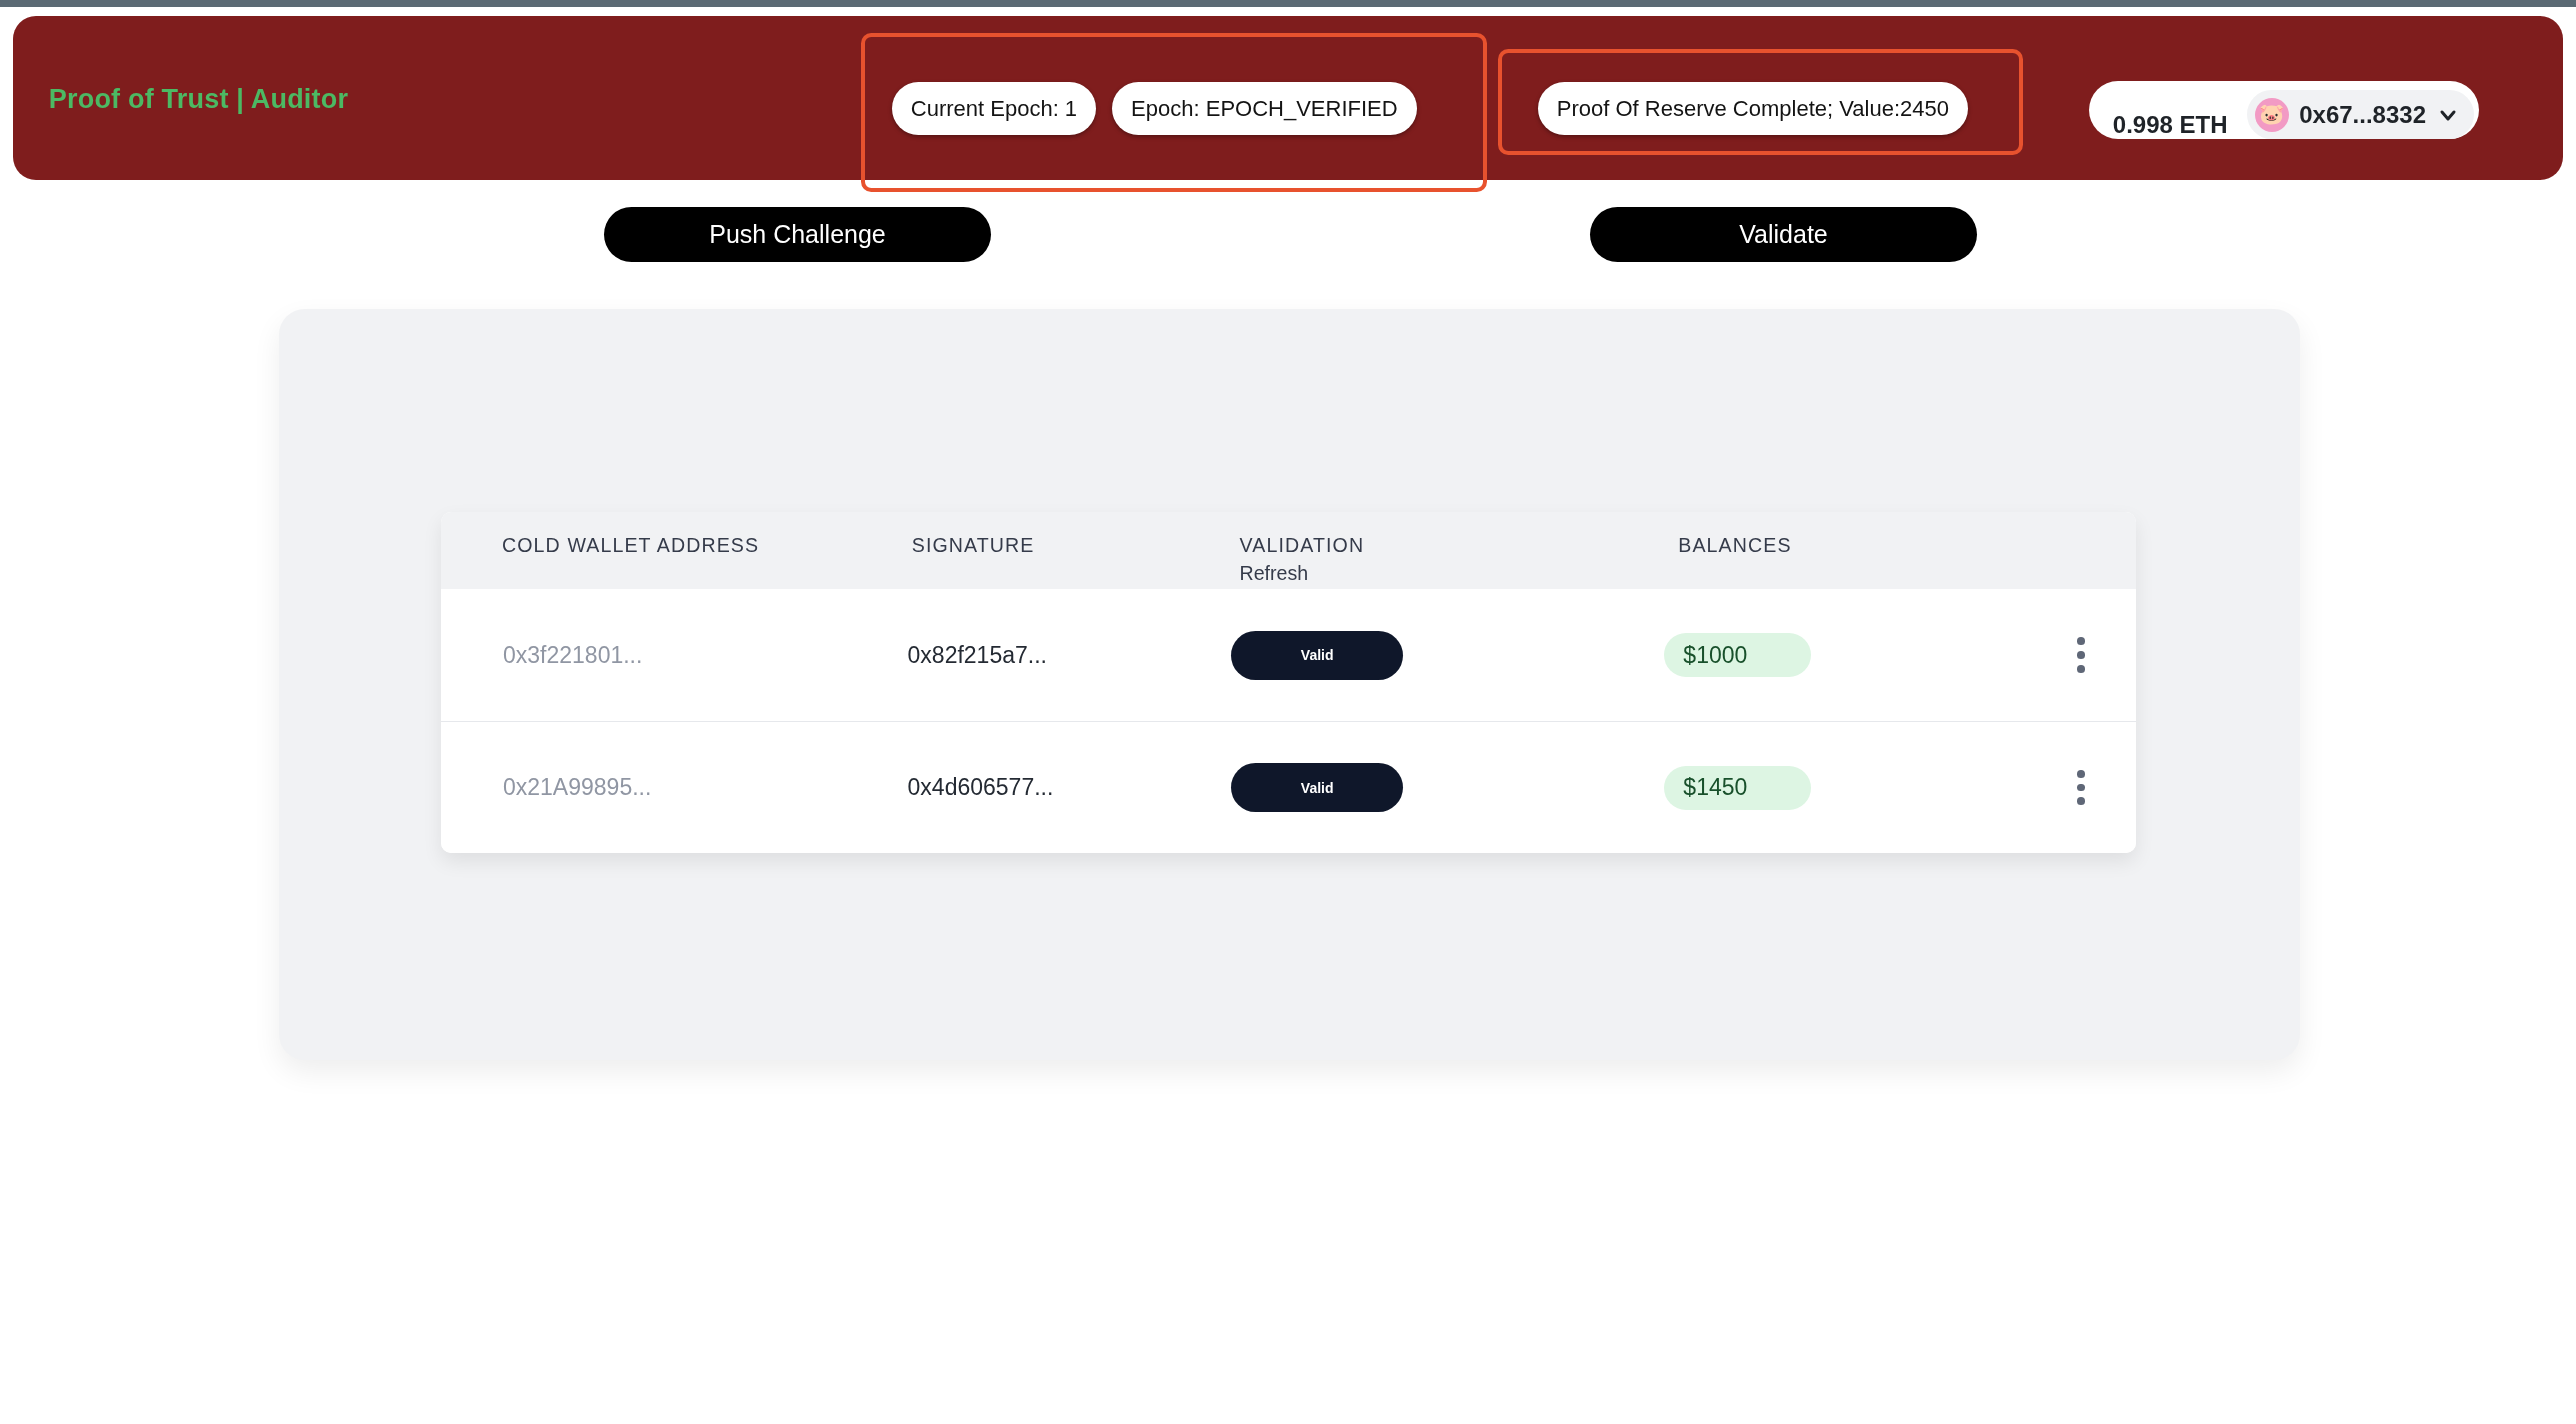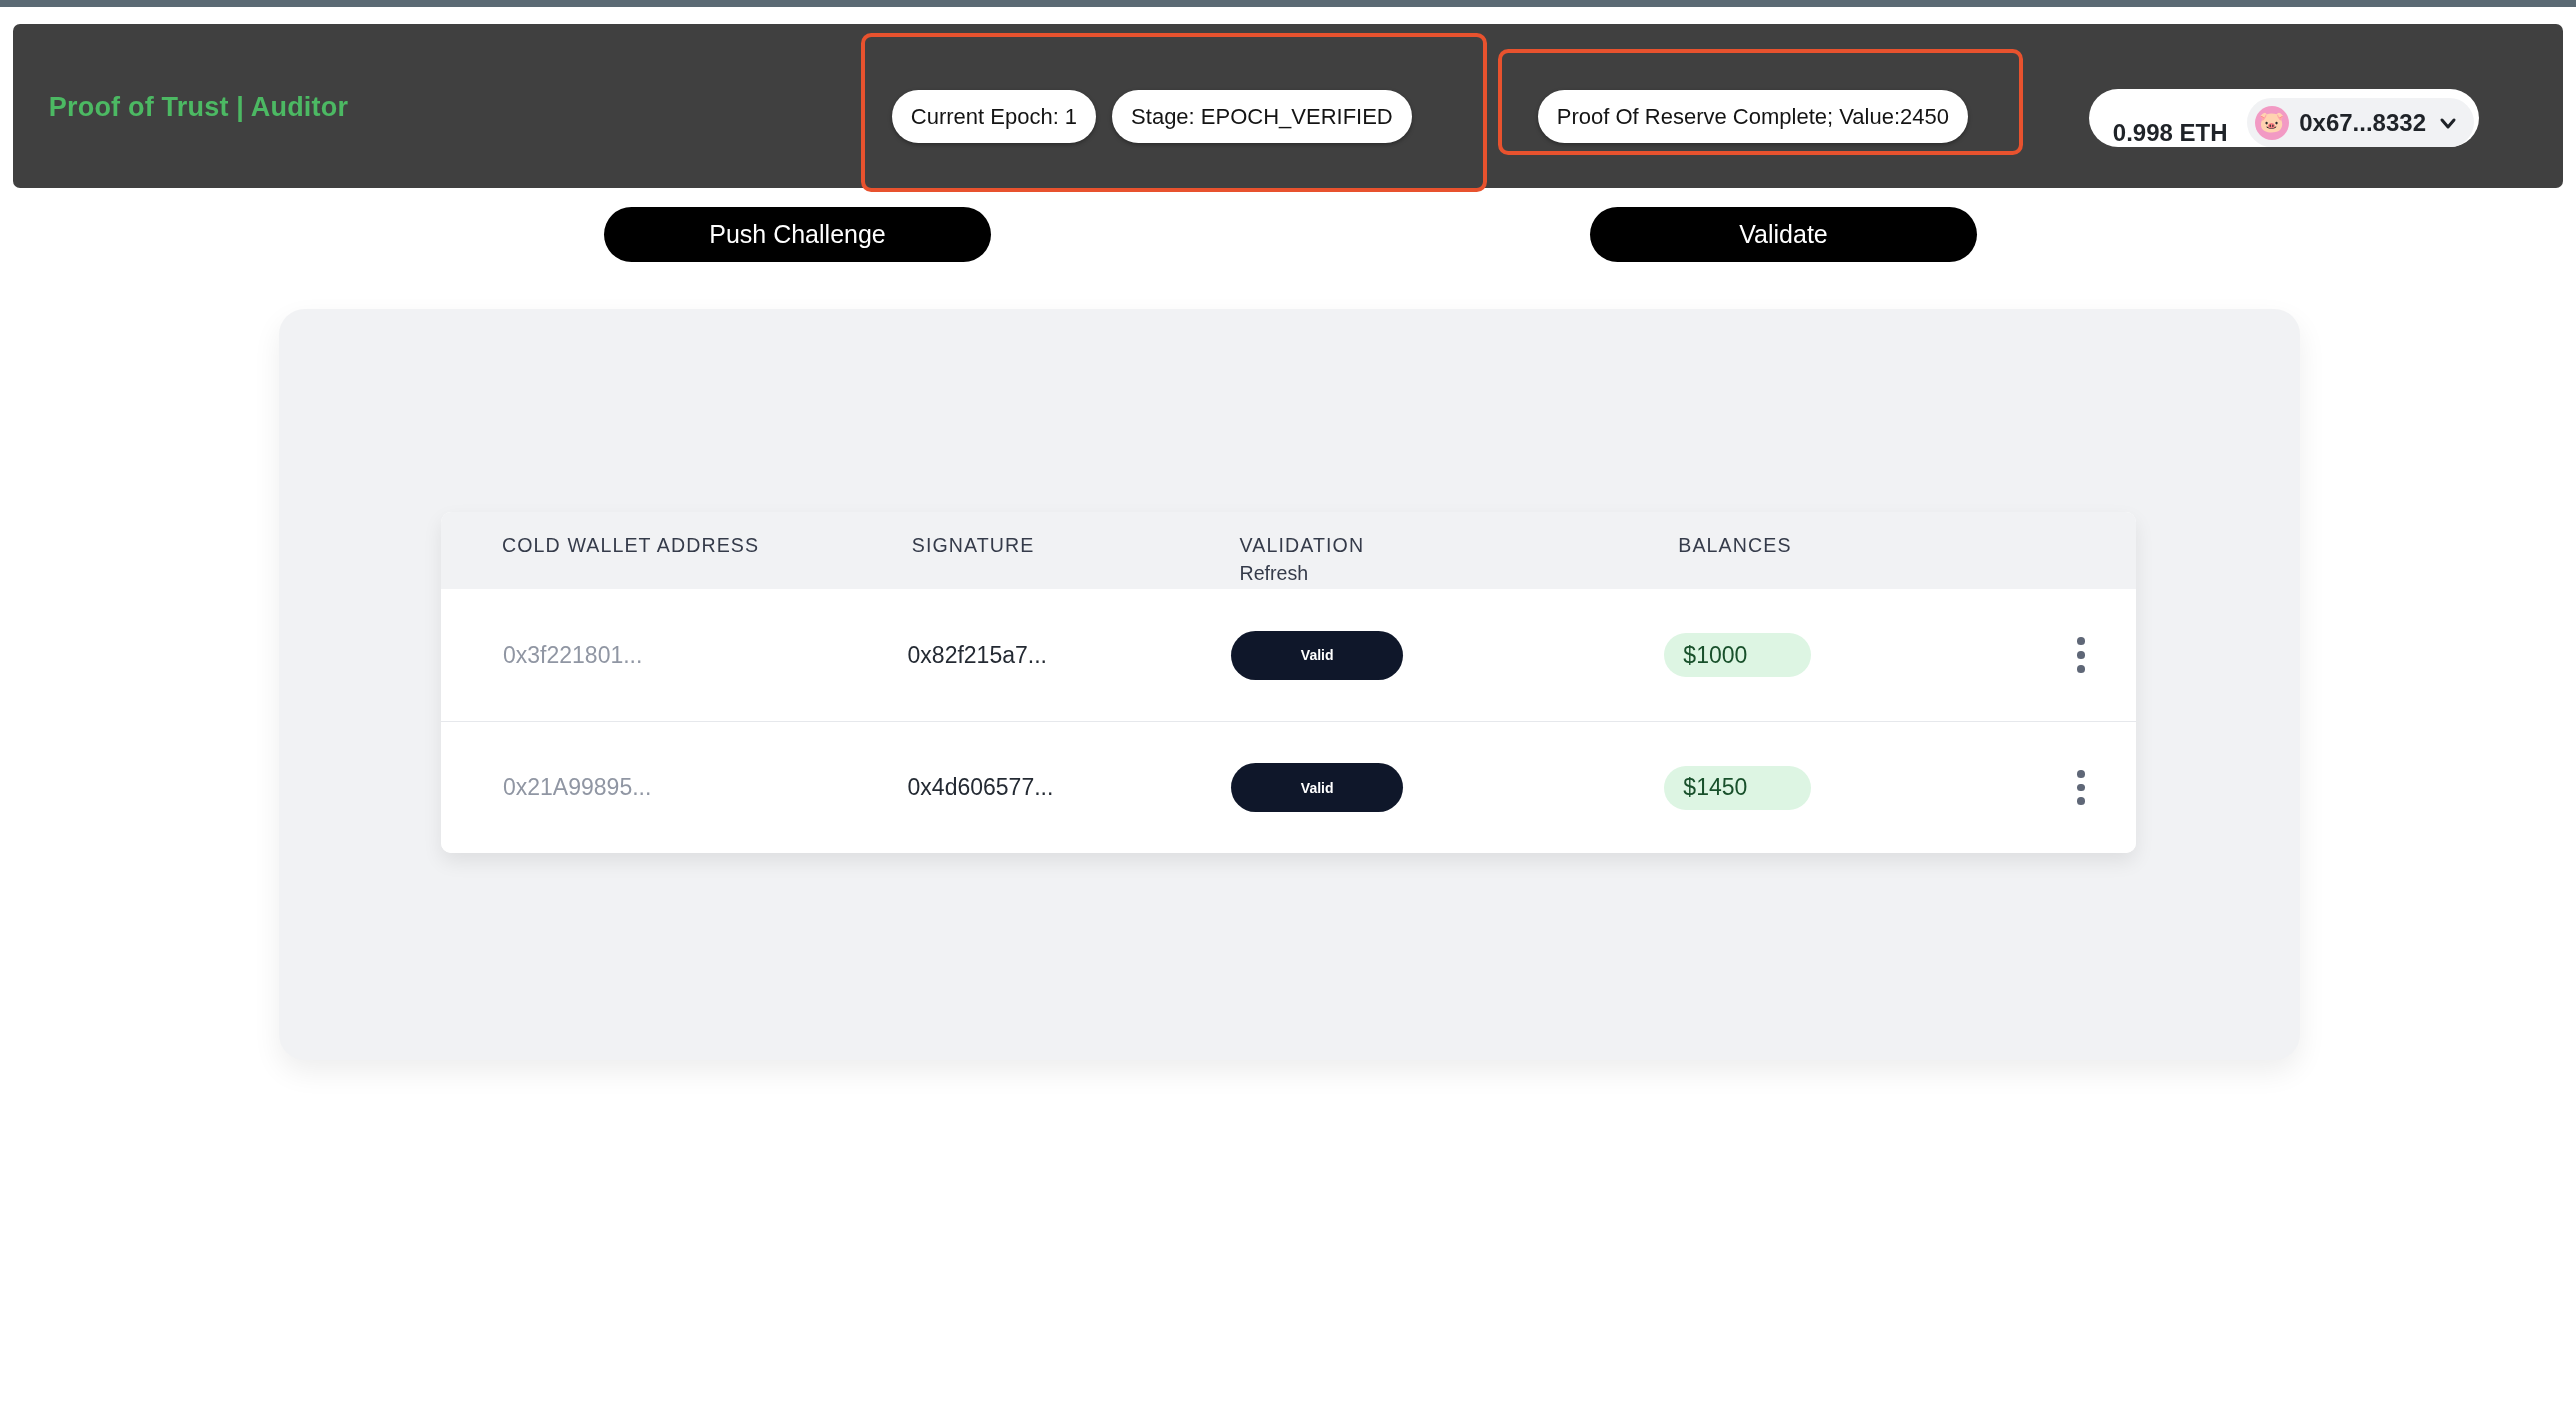--- a/index.html
+++ b/index.html
@@ -16,24 +16,24 @@
   #top-strip {
     position: absolute;
     left: 0; top: 0;
     width: 2576px; height: 6.8px;
     background: #5b6a74;
   }
 
   
   #header-bar {
     position: absolute;
-    left: 12.8px; top: 24px;
+    left: 12.8px; top: 16px;
     width: 2550px; height: 164px;
-    background: #404040;
-    border-radius: 7px;
+    background: #7f1d1d;
+    border-radius: 23px;
   }
 
   #brand-title {
     position: absolute;
     left: 36px; top: 68px;
     font-size: 27px;
     font-weight: bold;
     color: #4cb963;
     letter-spacing: 0.2px;
     white-space: nowrap;
@@ -258,21 +258,21 @@
 <body>
 
 <div id="top-strip"></div>
 
 <div id="header-bar">
 
   <div id="brand-title">Proof of Trust | Auditor</div>
 
   <div id="status-pill-group">
     <div class="status-pill">Current Epoch: 1</div>
-    <div class="status-pill">Stage: EPOCH_VERIFIED</div>
+    <div class="status-pill">Epoch: EPOCH_VERIFIED</div>
   </div>
 
   <div id="reserve-pill-wrap">
     <div class="status-pill">Proof Of Reserve Complete; Value:2450</div>
   </div>
 
   <div id="wallet-widget">
     <div id="wallet-balance">0.998 ETH</div>
     <div id="wallet-account-chip">
       <div id="wallet-avatar">🐷</div>

